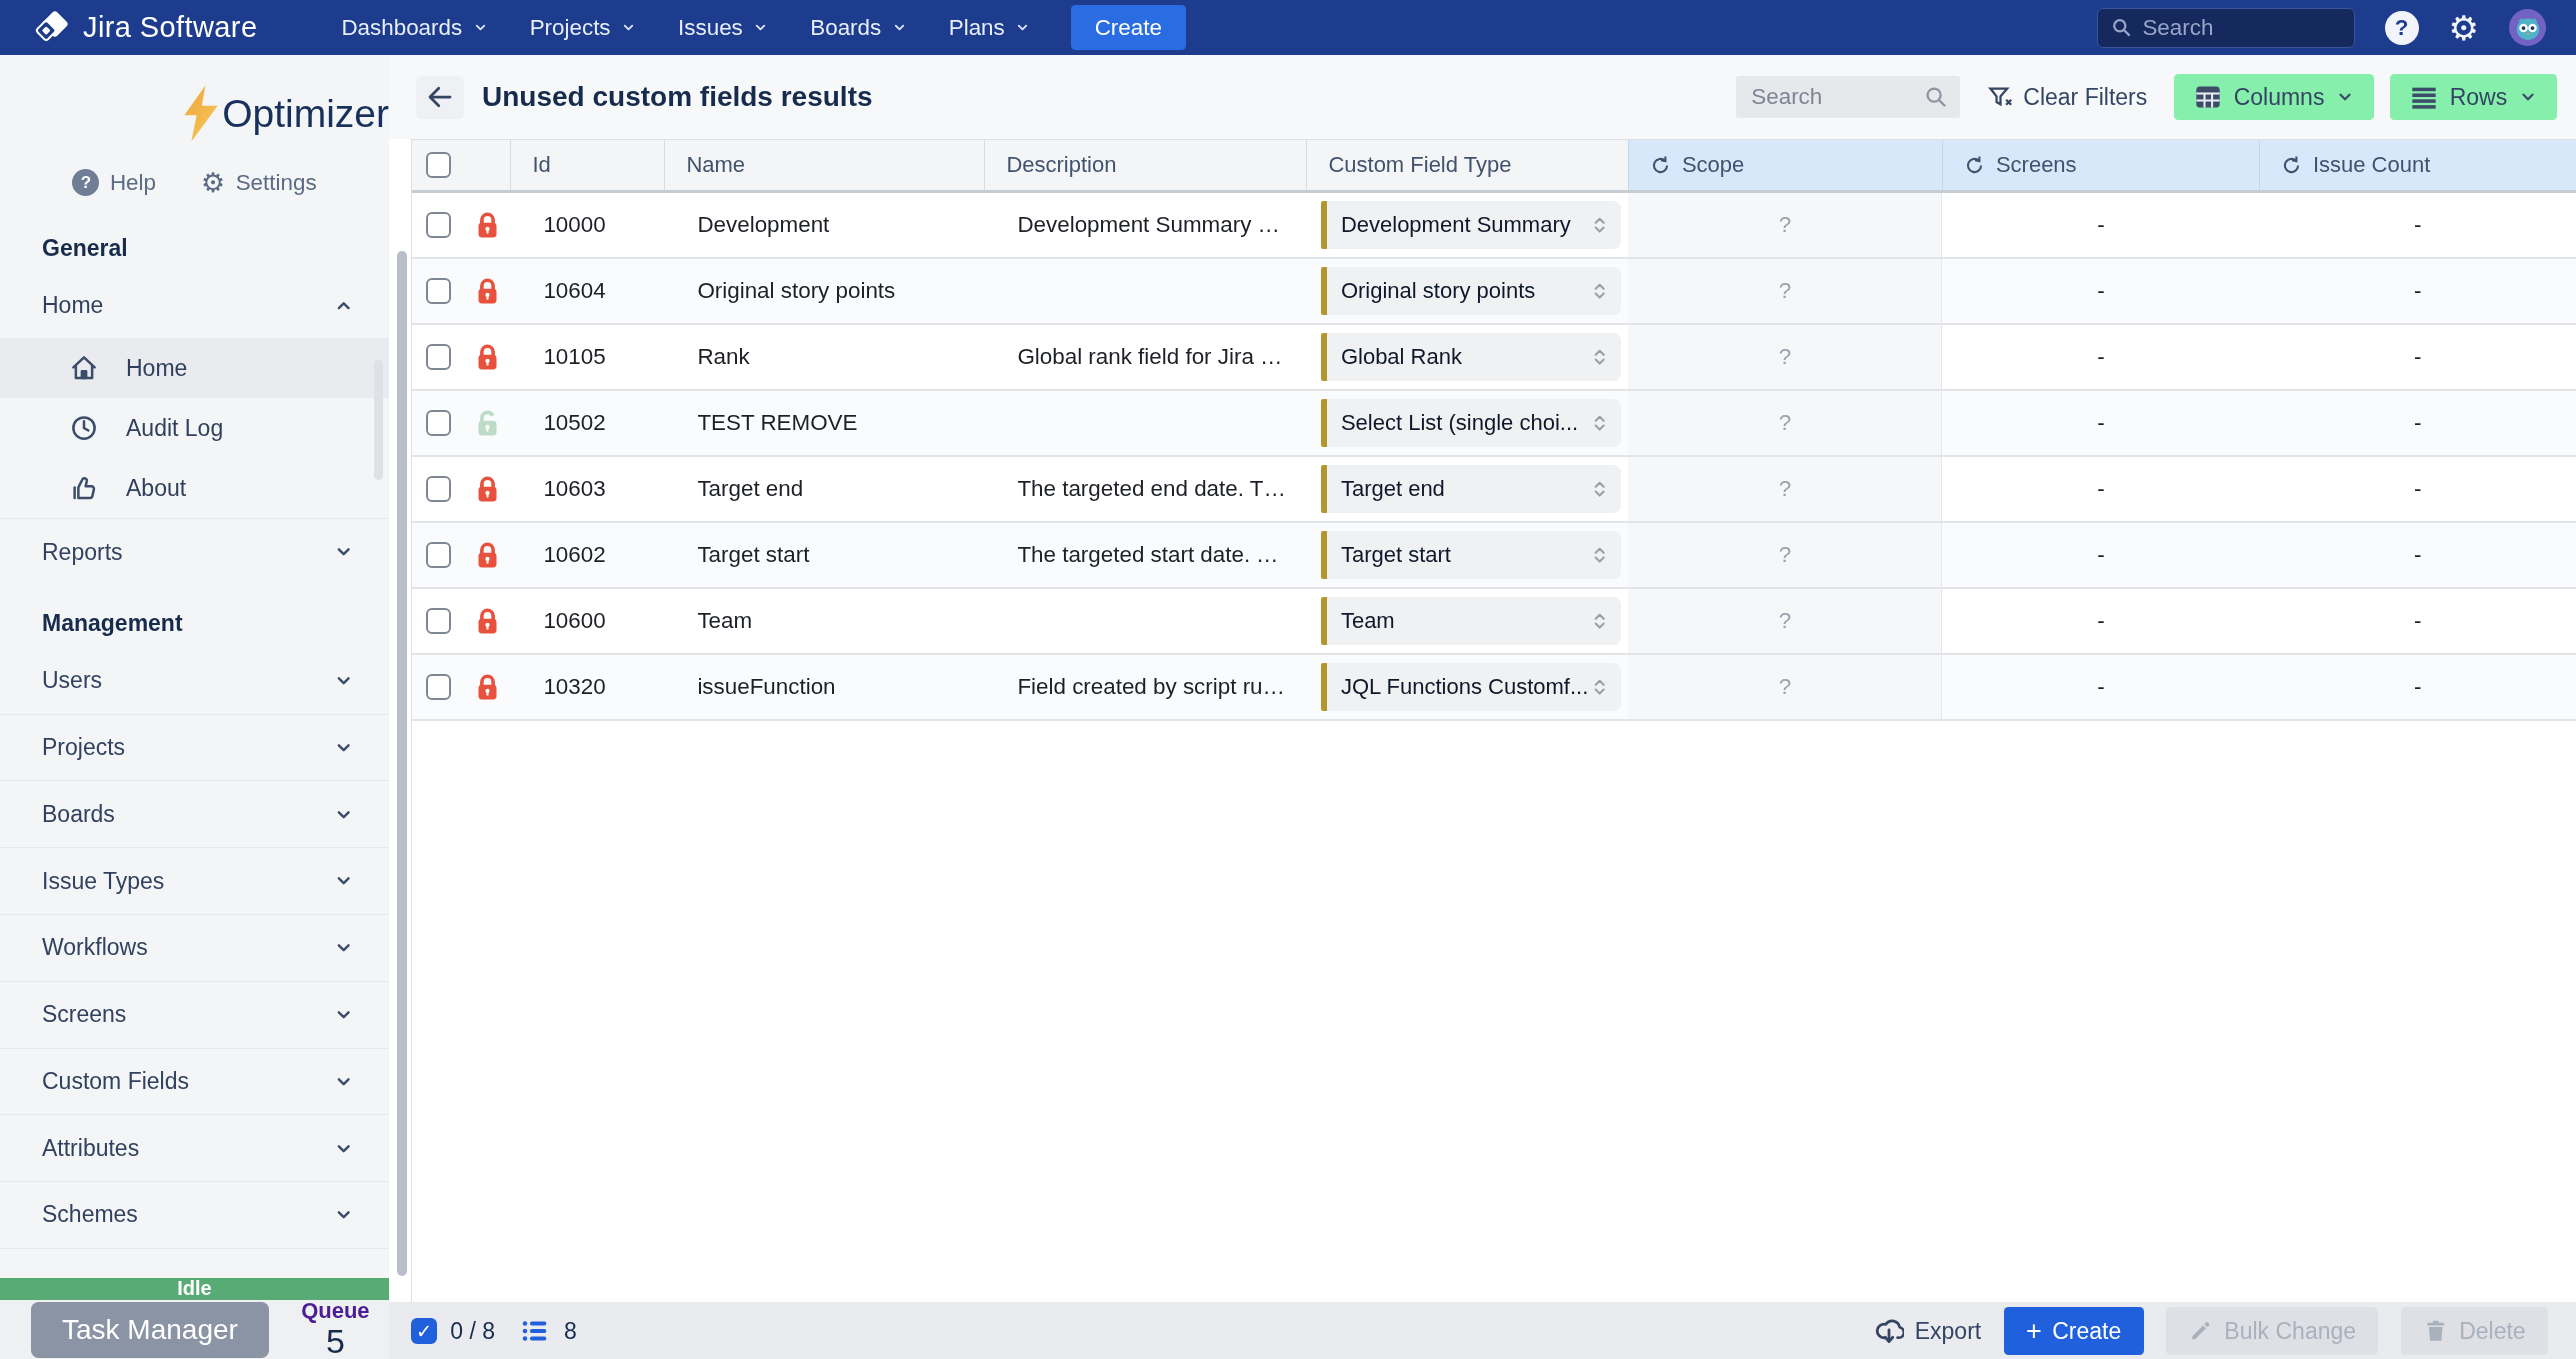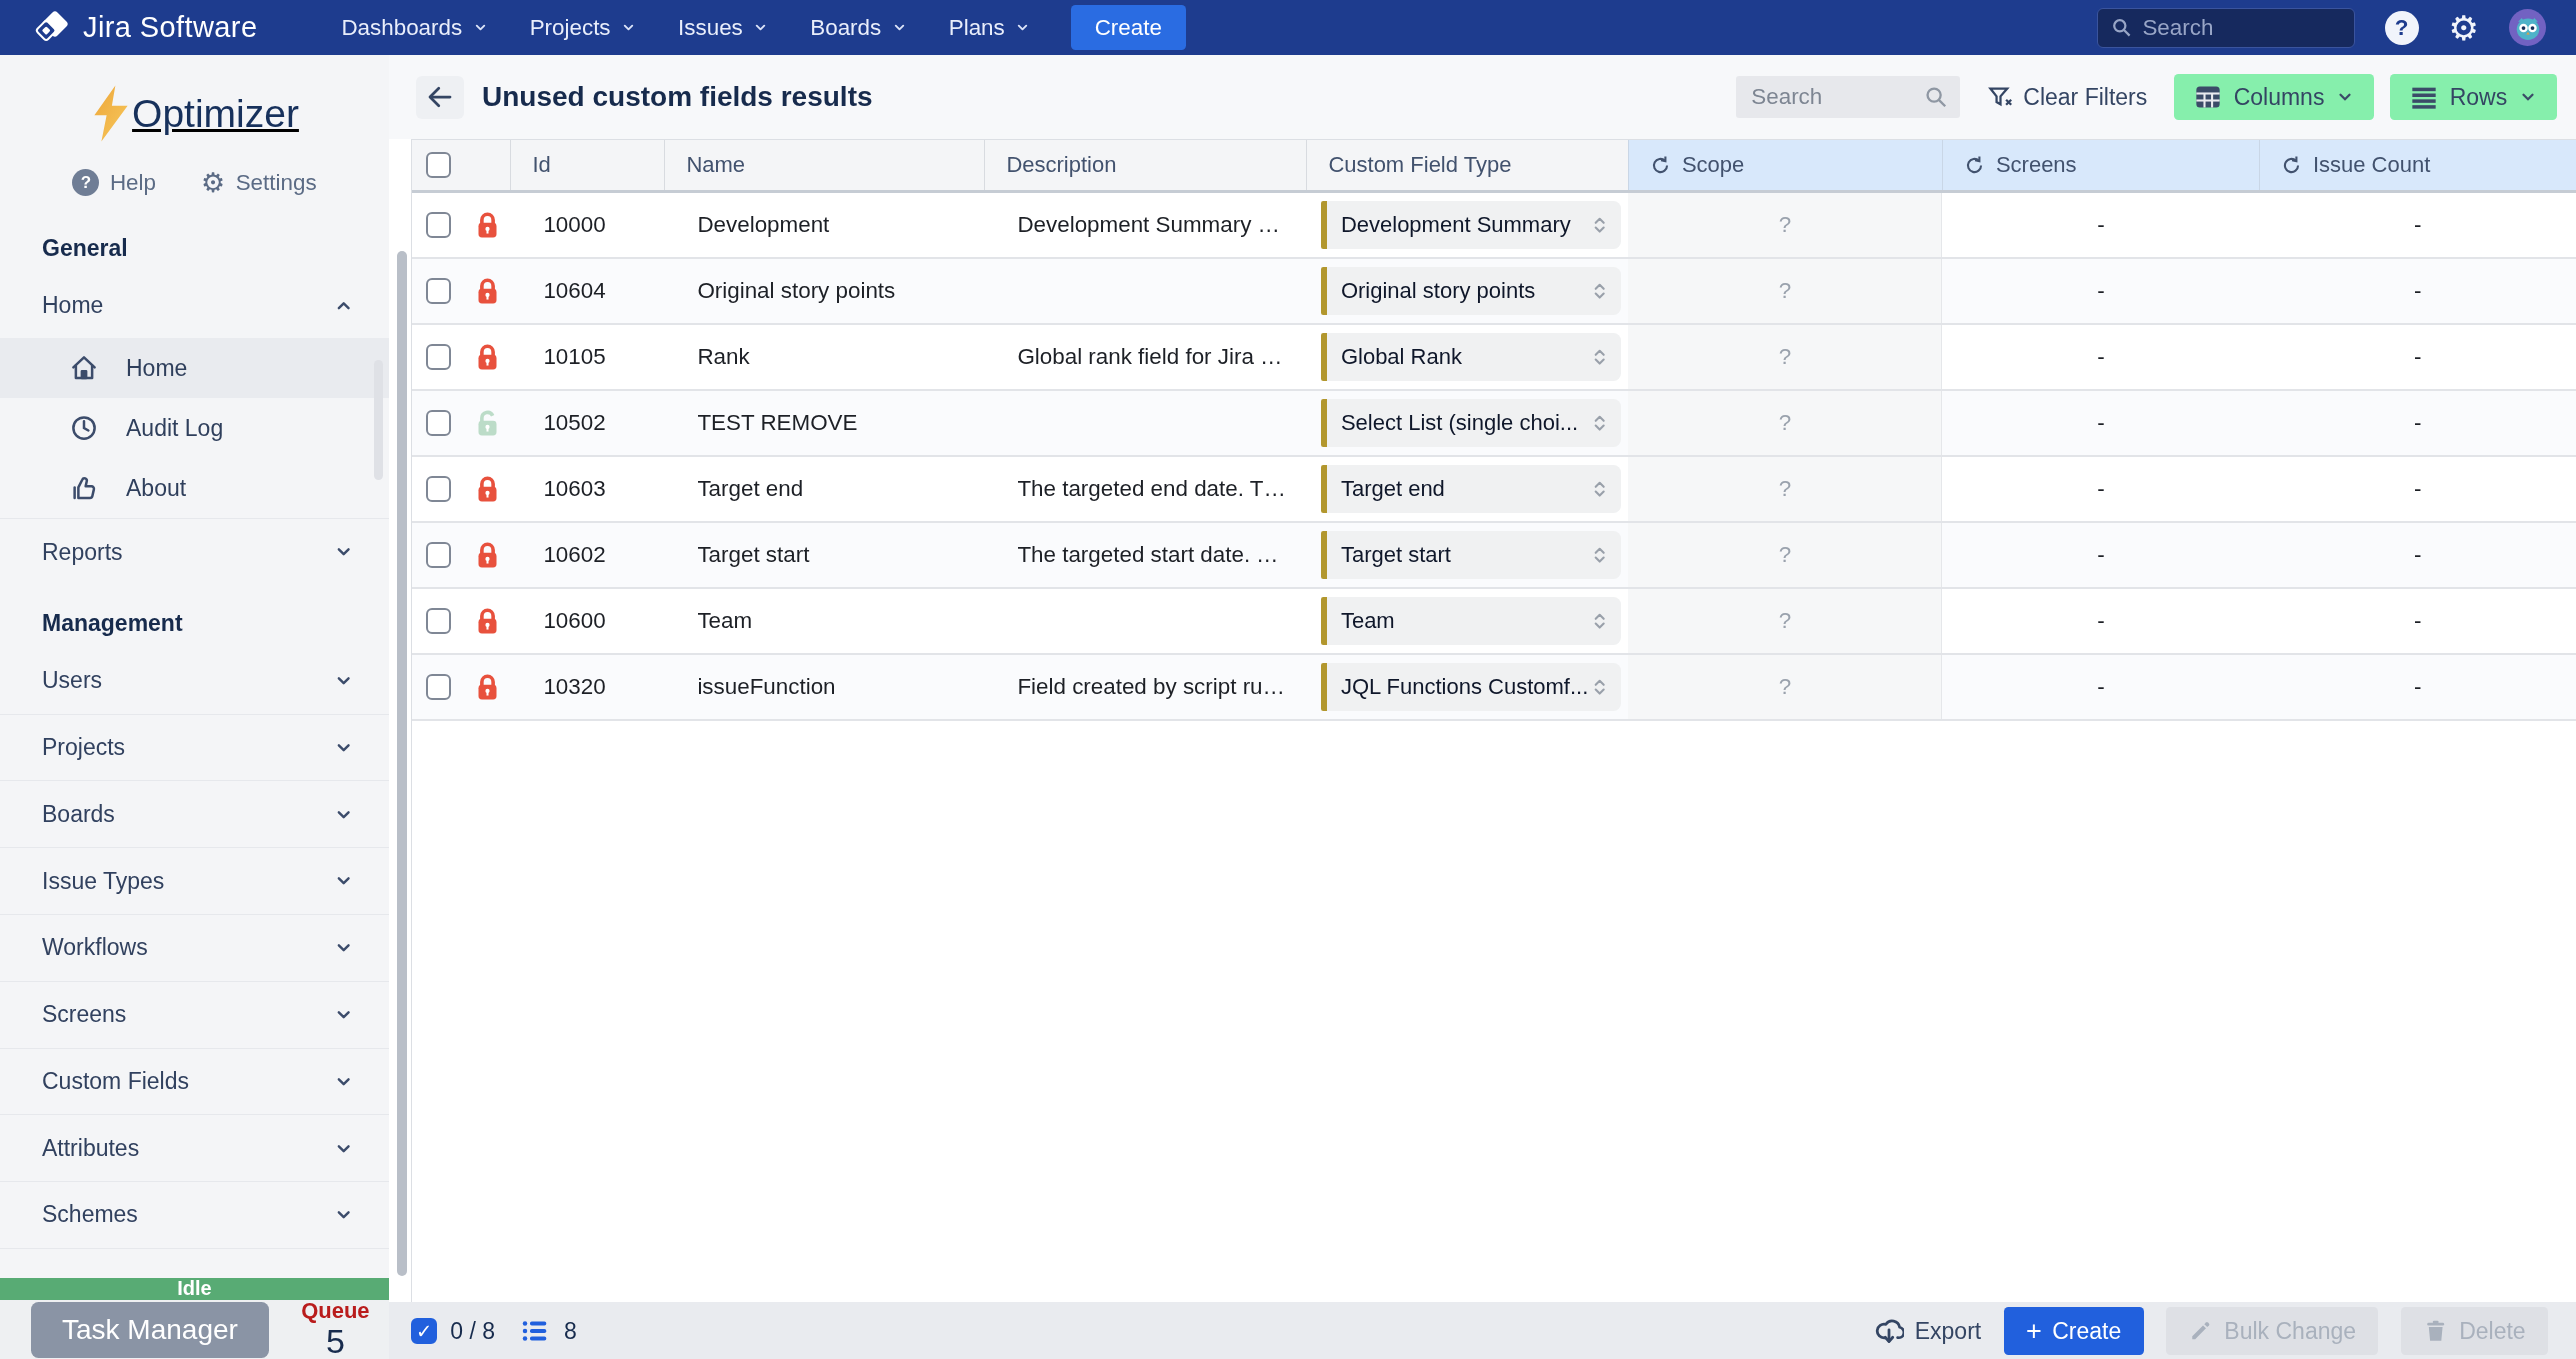--- a/index.html
+++ b/index.html
@@ -29,21 +29,21 @@
     font-family:"DejaVu Sans",sans-serif; }
   .avatar { width:37px; height:37px; border-radius:50%; background:#7262c2; overflow:hidden;
     display:flex; align-items:center; justify-content:center; cursor:pointer; }
 
   
   .app { flex:1; display:flex; min-height:0; }
 
   
   .sidebar { width:389px; flex:none; background:#f4f5f7; display:flex; flex-direction:column;
     position:relative; }
-  .brand { display:flex; align-items:center; justify-content:center; gap:0; padding:30px 0 6px;text-decoration:underline; }
+  .brand { display:flex; align-items:center; justify-content:flex-end; gap:0; padding:30px 0 6px; }
   .brand-name { font-size:39px; color:#17315c; font-weight:500; }
   .side-links { display:flex; justify-content:center; align-items:center; gap:45px; padding:21px 0 13.5px; }
   .side-link { display:flex; align-items:center; gap:10.5px; font-size:22.4px; color:#5b6b85; cursor:pointer; }
   .side-help-badge { width:27px; height:27px; border-radius:50%; background:#6f7d95; color:#fff;
     display:flex; align-items:center; justify-content:center; font-size:17px; font-weight:bold; }
   .gear-side { font-size:27px; color:#5b6b85; font-family:"DejaVu Sans",sans-serif; line-height:1; }
   .side-nav { flex:1; overflow:hidden; }
   .side-heading { padding:25.4px 42px 10.5px; font-size:23px; font-weight:bold; color:#172b4d; }
   .side-group { display:flex; align-items:center; justify-content:space-between;
     padding:19.4px 36px 19.4px 42px; font-size:23px; color:#31415f; cursor:pointer; }
@@ -53,21 +53,21 @@
   .side-item.active { background:#e9ebef; }
   .side-scrollthumb { position:absolute; right:6px; top:305px; width:9px; height:120px;
     background:#dfe1e6; border-radius:4.5px; }
   .idle-bar { height:22.4px; flex:none; background:#58ab74; color:#fff; font-weight:bold;
     font-size:20px; display:flex; align-items:center; justify-content:center; }
   .side-footer { height:60px; flex:none; background:#eef0f2; display:flex; align-items:center;
     padding:0 19.4px 0 31px; }
   .btn-task-manager { background:#8a94a5; color:#fff; font-size:28px; padding:12px 31px;
     border-radius:7.5px; cursor:pointer; }
   .queue-box { margin-left:auto; display:flex; flex-direction:column; align-items:center; line-height:1.1; }
-  .queue-label { color:#b91c1c; font-weight:bold; font-size:22px; }
+  .queue-label { color:#4c1d95; font-weight:bold; font-size:22px; }
   .queue-count { color:#172b4d; font-size:34px; }
 
   
   .main { flex:1; background:#fff; display:flex; flex-direction:column; position:relative; min-width:0; }
   .main-scrollthumb { position:absolute; left:7.5px; top:196px; width:10.5px; height:1025px;
     background:#b9bfc8; border-radius:6px; z-index:5; }
   .main-header { height:84px; flex:none; background:#f7f8fa; display:flex; align-items:center;
     padding:0 19.4px 0 27px; gap:16.5px; }
   .btn-back { width:48px; height:43px; border-radius:6px; background:#eef0f3; display:flex;
     align-items:center; justify-content:center; cursor:pointer; }

